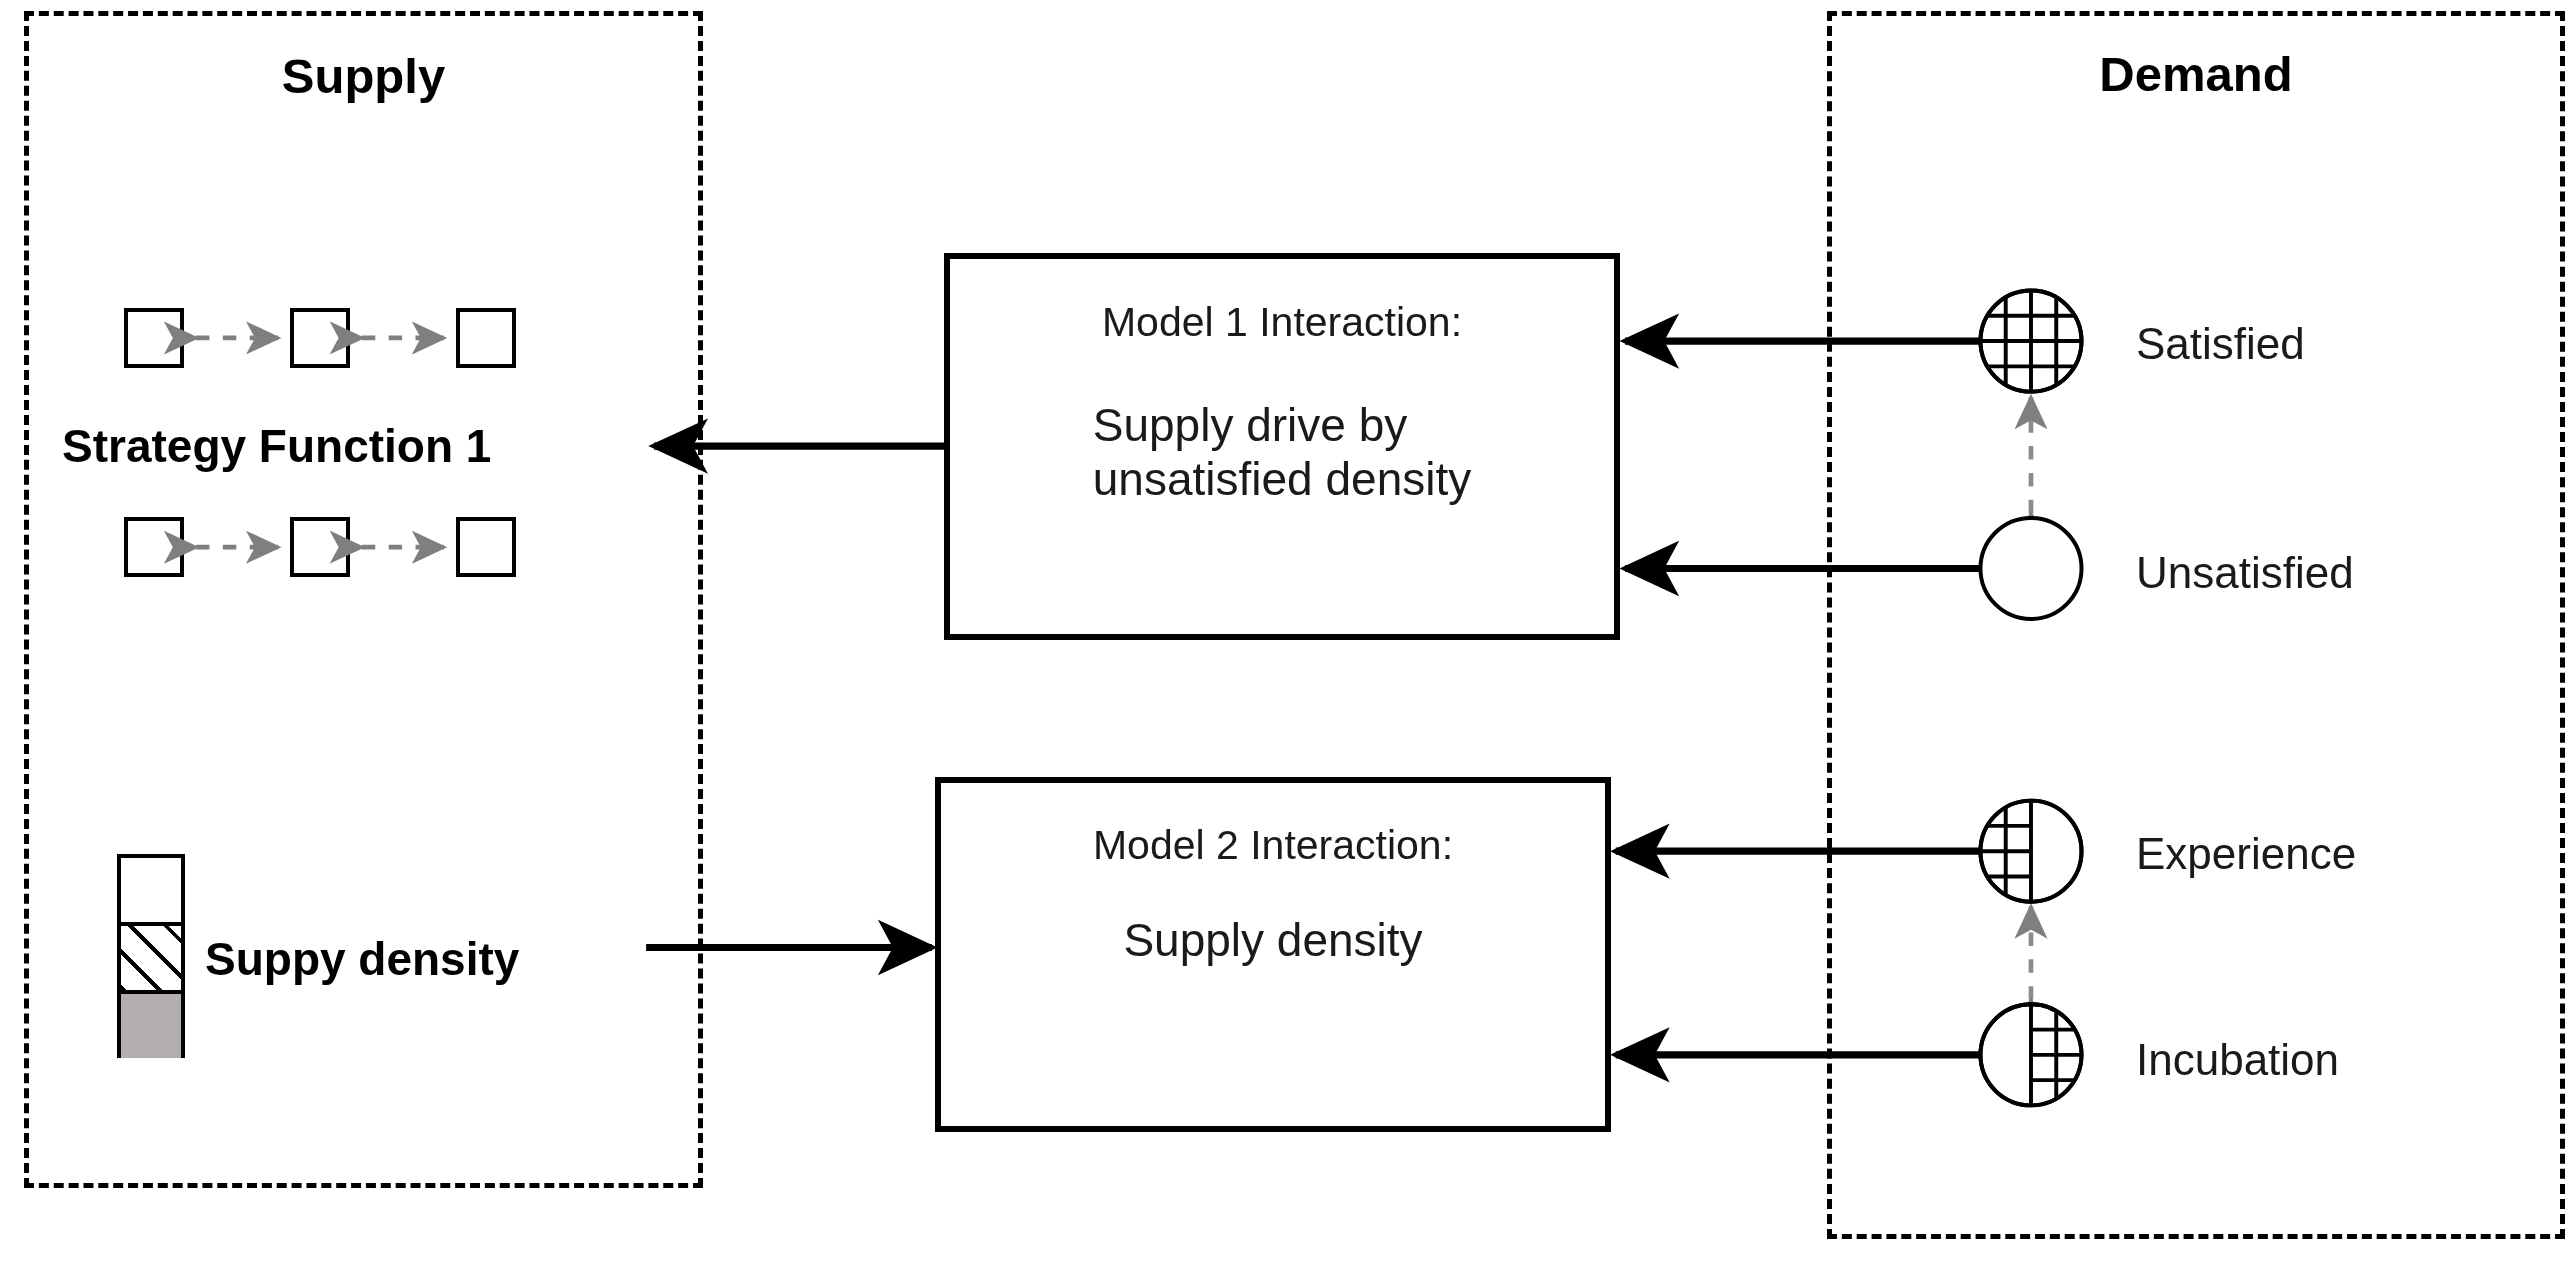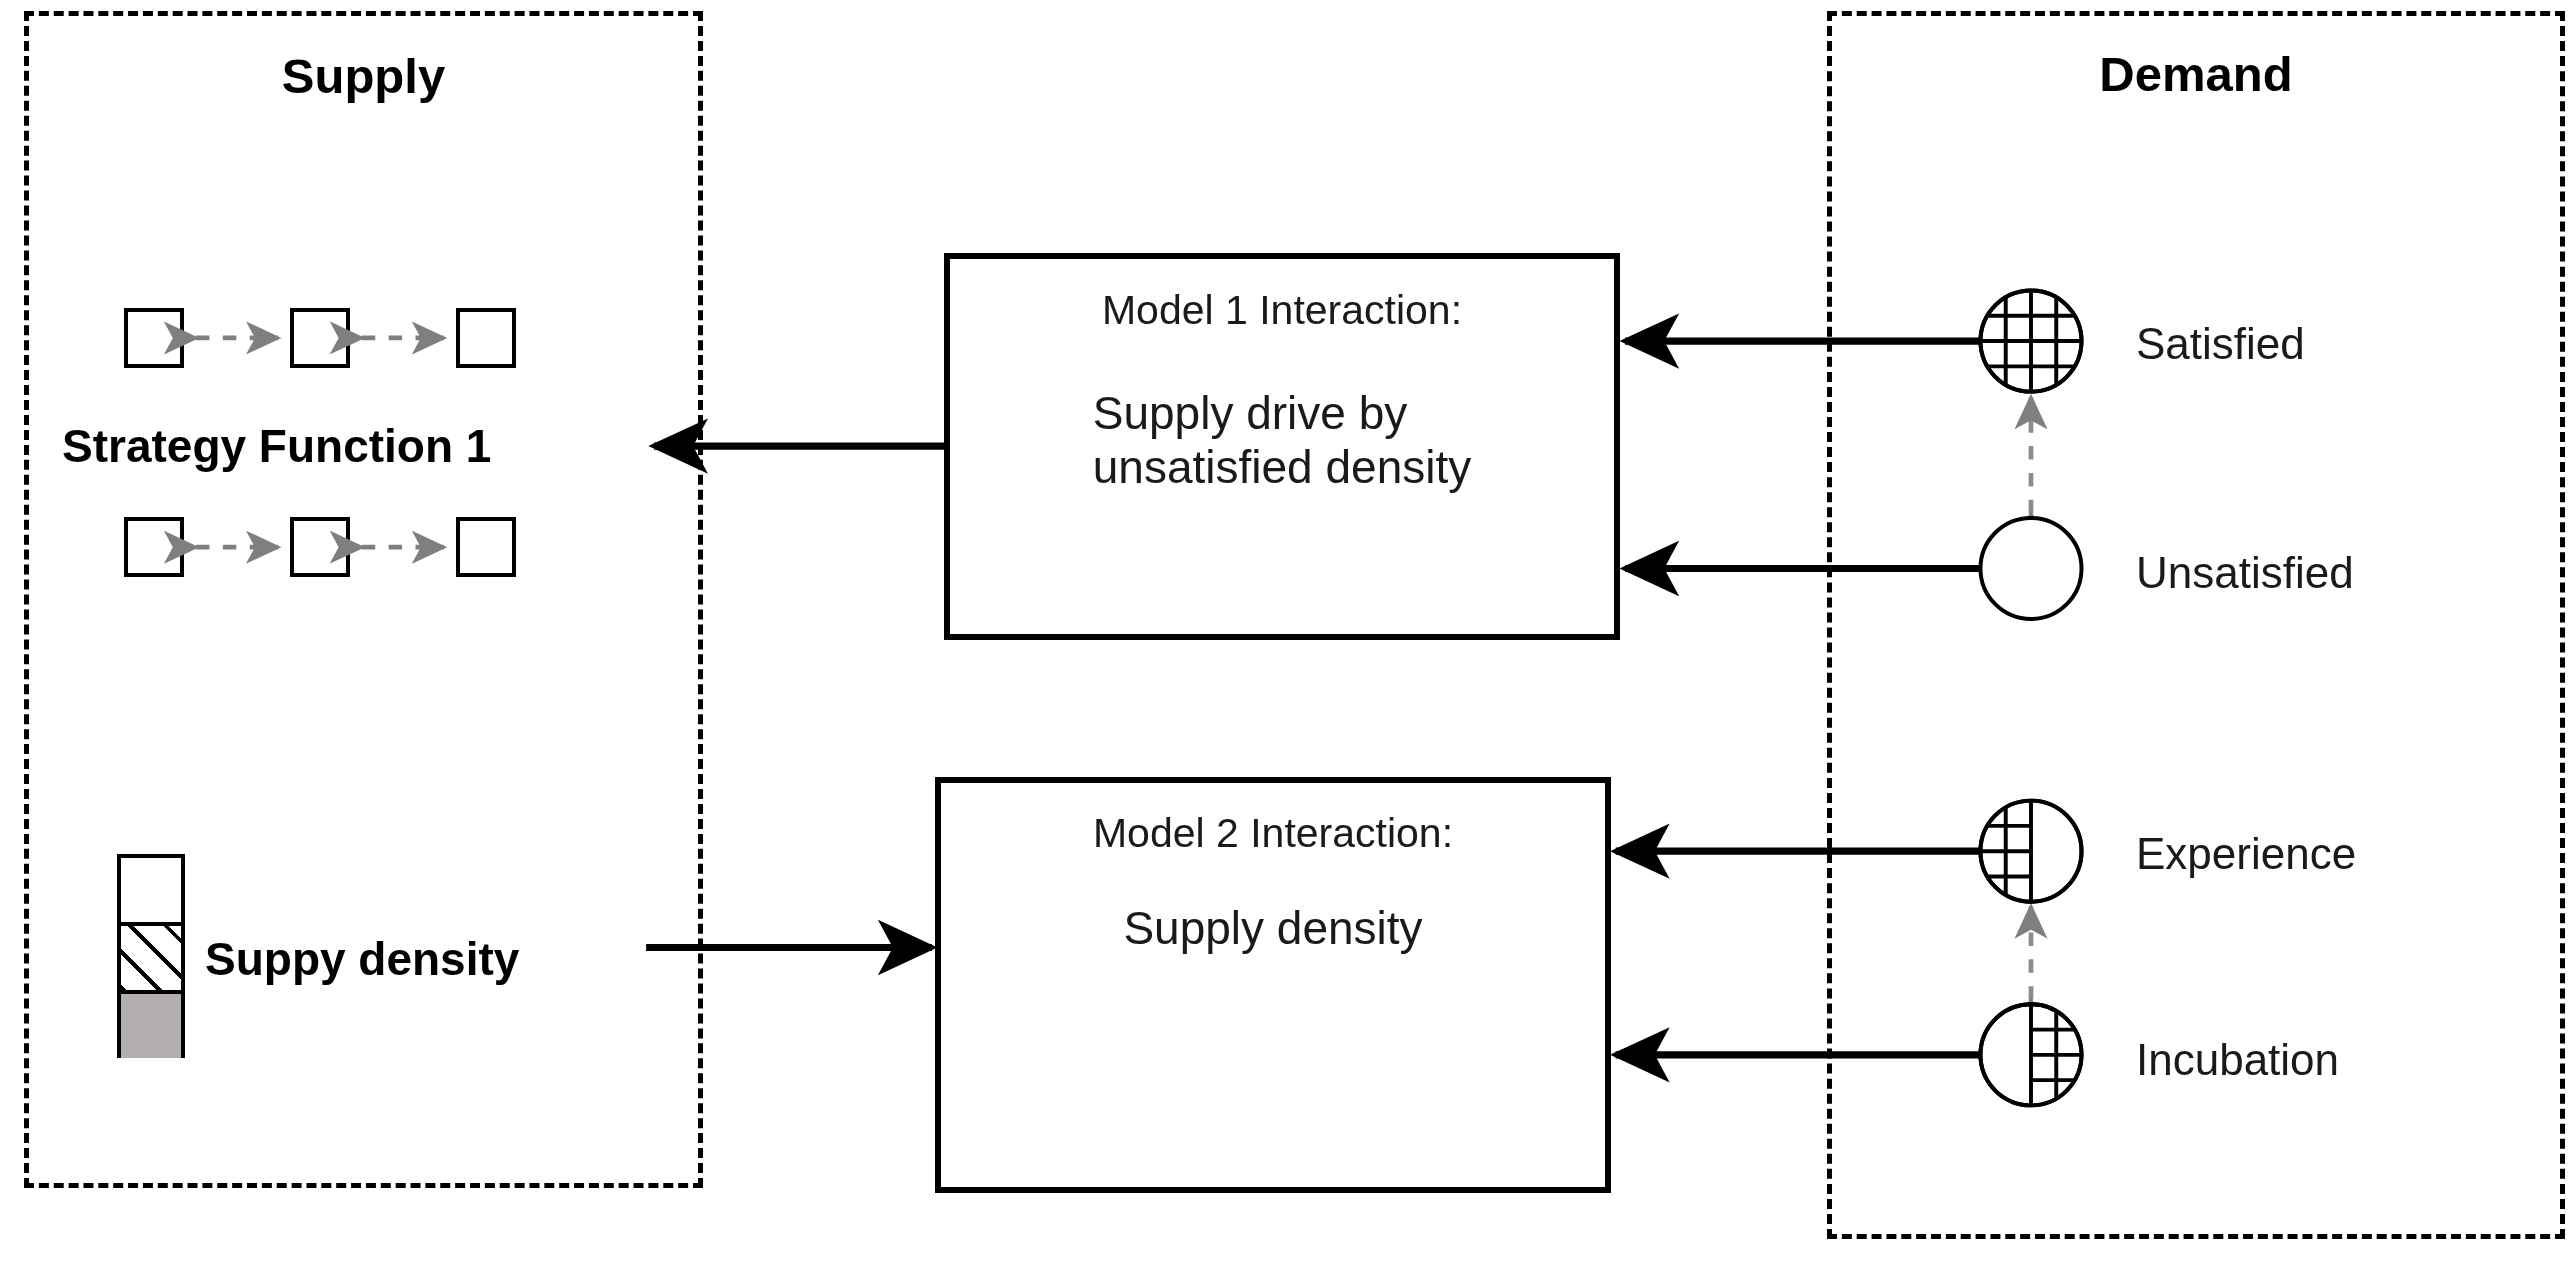--- a/index.html
+++ b/index.html
@@ -115,29 +115,29 @@
   <div class="bar" style="left:117px; top:854px; width:68px; height:204px;">
     <div class="bar-seg" style="top:0; height:68px; background:#ffffff; border-bottom:4px solid #000;"></div>
     <div class="bar-seg" style="top:68px; height:68px; background:#ffffff; border-bottom:4px solid #000;
                 background-image: repeating-linear-gradient(45deg,
                   #000 0px, #000 4px, transparent 4px, transparent 25px);"></div>
     <div class="bar-seg" style="top:136px; height:64px; background:#b2aeae;"></div>
   </div>
 
   <div class="bold-label" style="left:205px; top:932px;">Suppy density</div>
 
-  <div class="model-box" style="left:944px; top:253px; width:676px; height:387px; padding-top:28px;">
+  <div class="model-box" style="left:944px; top:253px; width:676px; height:387px; padding-top:40px;">
     <div class="model-head">Model 1 Interaction:</div>
     <div class="model-body" style="margin-top:52px;">
       <div>Supply drive by</div>
       <div>unsatisfied density</div>
     </div>
   </div>
 
-  <div class="model-box" style="left:935px; top:777px; width:676px; height:416px; padding-top:27px;">
+  <div class="model-box" style="left:935px; top:777px; width:676px; height:355px; padding-top:39px;">
     <div class="model-head">Model 2 Interaction:</div>
     <div class="model-body" style="margin-top:44px;">
       <div>Supply density</div>
     </div>
   </div>
 
   <div class="zone" style="left:1827px; top:11px; width:738px; height:1228px;"></div>
 
   <div class="zone-title" style="left:1827px; top:46px; width:738px;">Demand</div>
 

